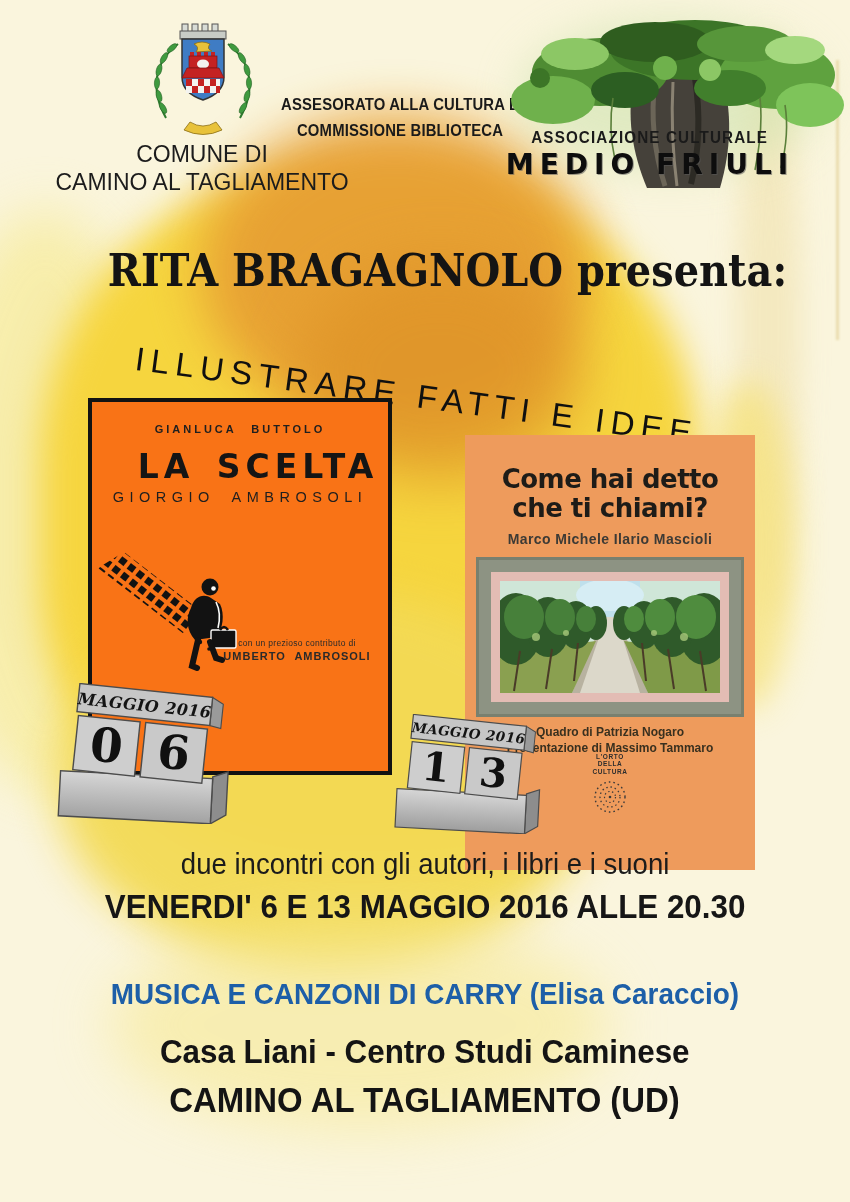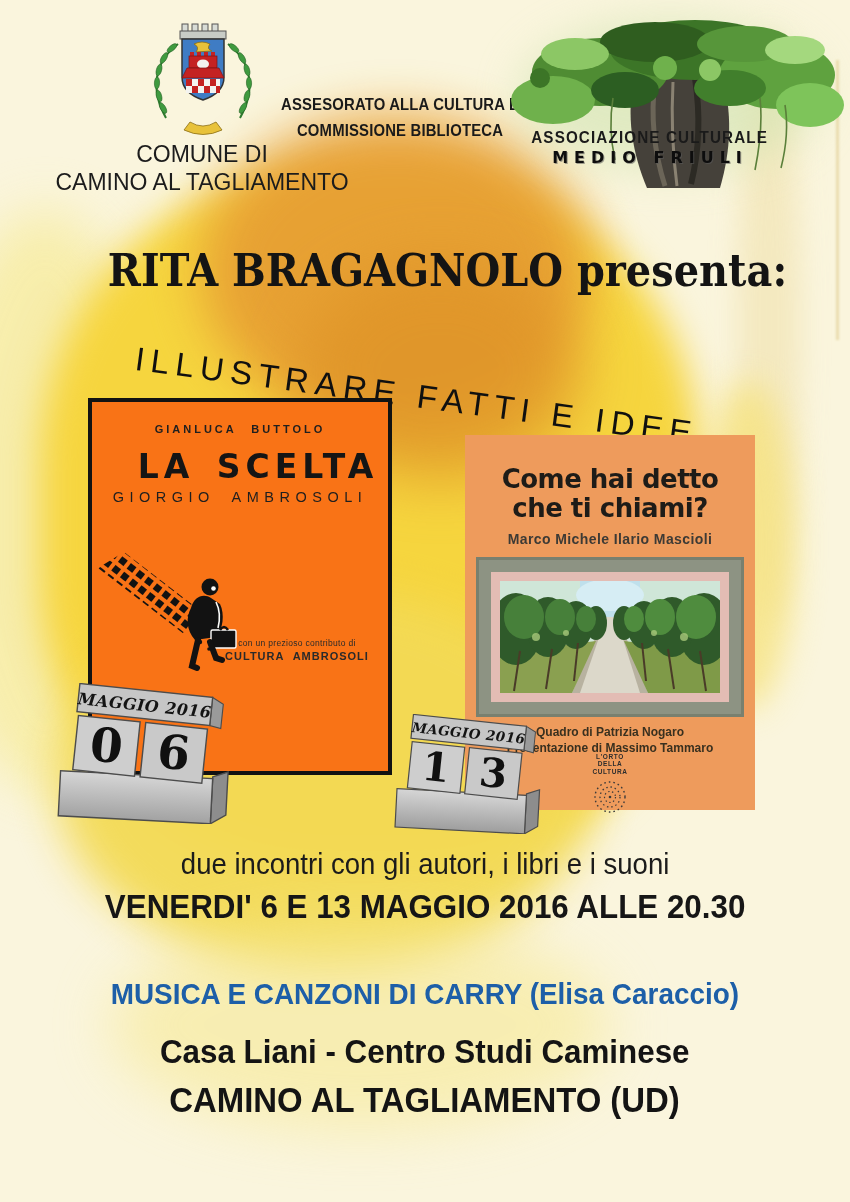--- a/index.html
+++ b/index.html
@@ -23,21 +23,21 @@
 
   .center-row{position:absolute; left:0; right:0; text-align:center; white-space:nowrap;}
   .condense{display:inline-block; transform:scaleX(0.93); transform-origin:center;}
 
   
   .dept{left:250px; top:92px; width:300px; text-align:center; font-weight:bold;
         font-size:16.5px; line-height:1.55; transform:scaleX(.9); letter-spacing:.2px;}
   .comune{left:32px; top:140px; width:340px; text-align:center; font-size:23px; line-height:1.22; color:#1c1c1c;}
   .assoc{left:505px; top:129px; width:290px; text-align:center;}
   .assoc-l1{font-weight:bold; font-size:16px; letter-spacing:1.2px; transform:scaleX(.95); display:inline-block;}
-  .assoc-l2{font-family:"DejaVu Sans", sans-serif; font-weight:bold; font-size:16px; letter-spacing:6px;
+  .assoc-l2{font-family:"DejaVu Sans", sans-serif; font-weight:bold; font-size:28px; letter-spacing:6px;
             margin-top:1px; color:#0d0d0d; text-shadow:1px 1px 0 rgba(90,90,90,.55);}
 
   
   .main-title{top:246px; font-family:"DejaVu Serif", serif; font-weight:bold; font-size:42px; color:#141414;padding-left:44px;}
   .main-title .condense{transform:scale(.95,1.08);}
   .diagonal{left:138px; top:340px; width:660px; transform:rotate(7.6deg); transform-origin:0 0;
             font-size:33px; letter-spacing:6.5px; color:#101010; white-space:nowrap;}
 
   
   .book-left{left:88px; top:398px; width:304px; height:377px; background:#f97316;
@@ -45,21 +45,21 @@
   .bl-author{margin-top:21px; font-size:11px; font-weight:bold; letter-spacing:3px; word-spacing:9px; color:#1f1f1f;}
   .bl-title{margin-top:12px; font-family:"DejaVu Sans", sans-serif; font-weight:bold;
             font-size:33px; letter-spacing:5px; word-spacing:6px; color:#151515;padding-left:36px;}
   .bl-sub{margin-top:3px; font-size:14.5px; letter-spacing:5.5px; word-spacing:8px; color:#1f1f1f;}
   .bl-contrib{position:absolute; right:16px; top:236px; width:150px; text-align:center; color:#2a2a2a;}
   .bl-contrib .c1{font-size:8.5px; letter-spacing:.3px;}
   .bl-contrib .c2{font-size:11px; font-weight:bold; letter-spacing:1px; word-spacing:5px; margin-top:2px;}
   .bl-illu{position:absolute; left:6px; top:148px; width:170px; height:135px;}
 
   
-  .book-right{left:465px; top:435px; width:290px; height:375px; background:#ee9b5c; text-align:center;}
+  .book-right{left:465px; top:435px; width:290px; height:435px; background:#ee9b5c; text-align:center;}
   .br-title{margin-top:30px; font-family:"DejaVu Sans", sans-serif; font-weight:bold;
             font-size:26px; line-height:1.1; color:#1e1c18; letter-spacing:-0.5px;}
   .br-author{margin-top:9px; font-size:14px; font-weight:bold; color:#3d3a35; letter-spacing:.4px;}
   .br-frame{position:absolute; left:11px; top:122px; width:268px; height:160px; box-sizing:border-box;
             background:#8d9383; border:3px solid #79806f; box-shadow:inset 0 0 0 12px #8d9383, inset 0 0 0 21px #e3bcb4;}
   .br-frame svg{position:absolute; left:21px; top:21px;}
   .br-credits{position:absolute; left:0; right:0; top:290px; font-size:12px; font-weight:bold; color:#39301f; line-height:1.3;}
   .br-logo{position:absolute; left:0; right:0; top:318px; text-align:center;}
   .br-logo-text{font-size:6.5px; font-weight:bold; letter-spacing:.6px; color:#2d2d2d; line-height:1.15;}
 
@@ -228,21 +228,21 @@
         <path d="M118,52 C122,60 122,70 120,78" stroke="#fdfdfb" stroke-width="1.6" fill="none"></path>
         <rect x="113" y="80" width="25" height="18" rx="1.5" fill="#121212" stroke="#fdfdfb" stroke-width="1.4"></rect>
         <path d="M122,80 q4,-6 8,0" stroke="#121212" stroke-width="2.5" fill="none"></path>
         <path d="M100,90 L94,116 L99,118" stroke="#121212" stroke-width="6" fill="none" stroke-linecap="round"></path>
         <path d="M112,92 L118,108 L124,110" stroke="#121212" stroke-width="6" fill="none" stroke-linecap="round"></path>
       </g>
     </svg>
 
     <div class="bl-contrib">
       <div class="c1">con un prezioso contributo di</div>
-      <div class="c2">CULTURA AMBROSOLI</div>
+      <div class="c2">UMBERTO AMBROSOLI</div>
     </div>
   </div>
 
   <div class="abs book-right">
     <div class="br-title">
       <div>Come hai detto</div>
       <div>che ti chiami?</div>
     </div>
     <div class="br-author">Marco Michele Ilario Mascioli</div>
 

